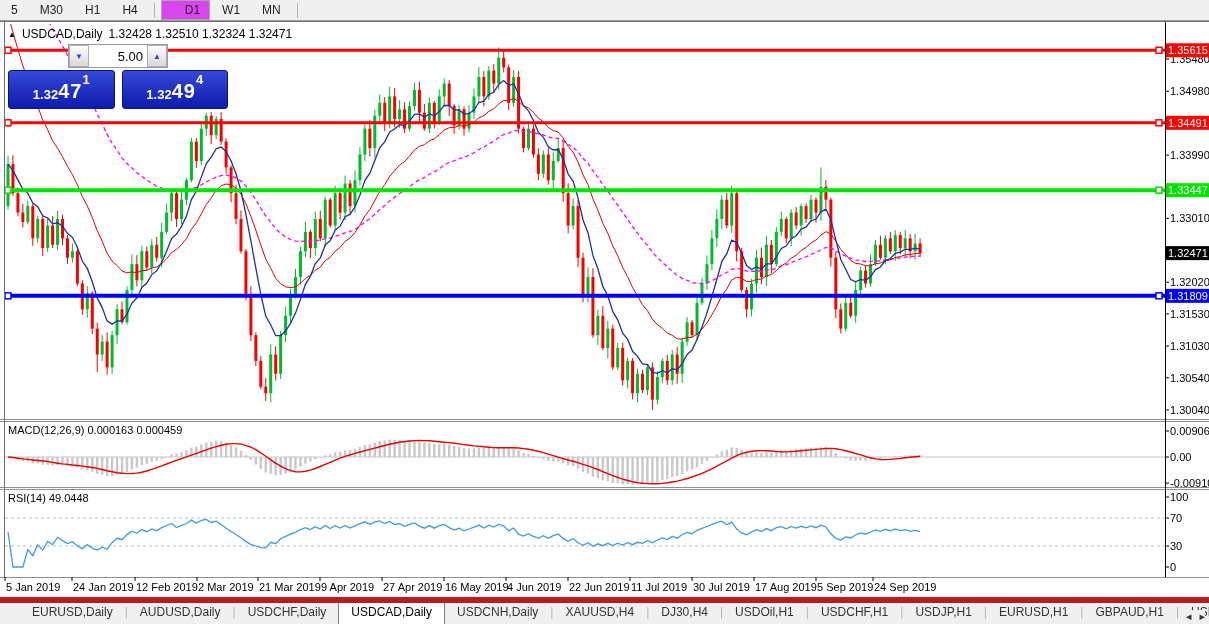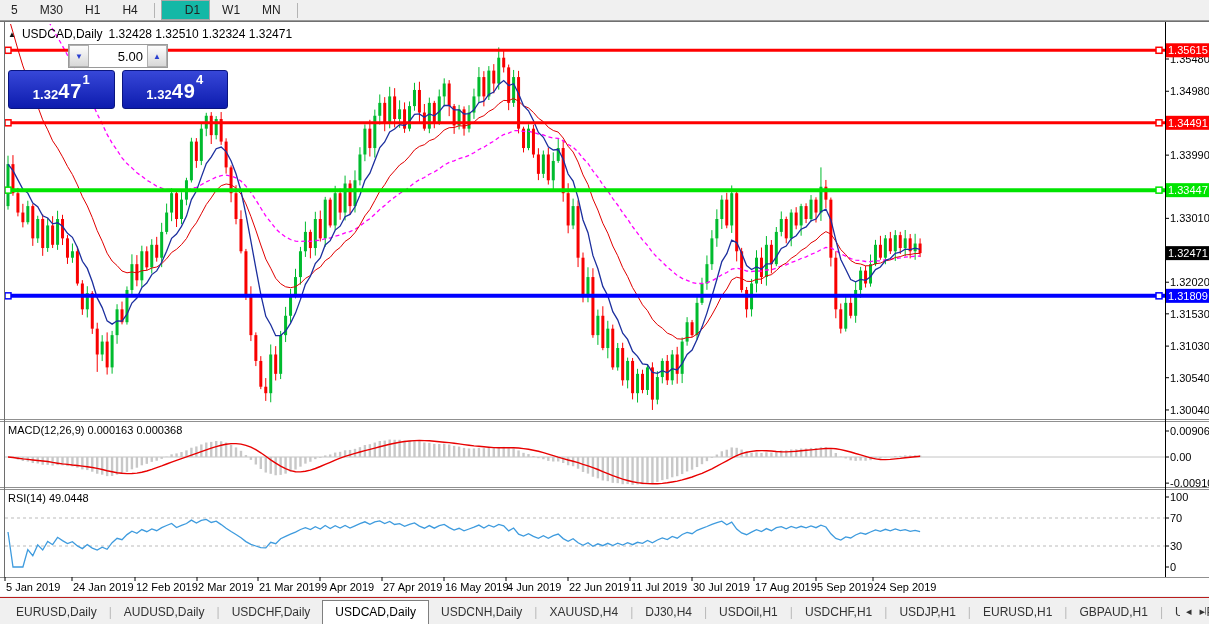--- a/index.html
+++ b/index.html
@@ -4,21 +4,21 @@
 <style>
   * { margin:0; padding:0; box-sizing:border-box; }
   html,body { width:1209px; height:624px; overflow:hidden;
     font-family:"Liberation Sans", sans-serif; background:#f0f0f0; }
 
   
   .tf-bar { height:21px; background:#f0f0f0; border-bottom:1px solid #9a9a9a;
     display:flex; align-items:center; padding-left:0; }
   .tf-btn { font-size:12px; color:#222; padding:2px 9px; margin:0 1px; border:1px solid transparent;
     cursor:default; line-height:14px; }
-  .tf-btn.active { background:#14b8a6; border:1px solid #a8a8a8;padding-left:23px; }
+  .tf-btn.active { background:#d946ef; border:1px solid #a8a8a8;padding-left:23px; }
   .tf-sep { width:1px; height:15px; background:#b4b4b4; margin:0 5px; }
 
   
   .chart-window { position:relative; width:1209px; height:575px; background:#ffffff;
     border-top:1px solid #707070; }
   svg.chart { position:absolute; left:0; top:0; }
 
   .chart-title { position:absolute; left:8px; top:5px; font-size:12px; color:#000;
     display:flex; align-items:center; gap:6px; z-index:5; }
   .chart-title .tri { font-size:8px; color:#111; }
@@ -42,22 +42,22 @@
   .tp-row2 { display:flex; margin-top:2px; gap:7px; }
   .price-box { flex:1; height:39px; border-radius:3px; color:#fff;
     background:linear-gradient(#3747d8,#0d1cae); border:1px solid #0a1580;
     display:flex; align-items:flex-end; justify-content:center; padding-bottom:2px; cursor:pointer; }
   .price-box .small { font-size:13px; font-weight:bold; margin-bottom:4px;margin-top:44px; }
   .price-box .big  { font-size:20px; font-weight:bold; line-height:30px; letter-spacing:1px; }
   .price-box .sup  { font-size:13px; font-weight:bold; align-self:flex-start; margin-top:1px; }
 
   
   .tab-bar { position:absolute; left:0; top:597px; width:1209px; height:27px;
-    background:#f0f0f0; border-top:1px solid #b91c1c; display:flex; align-items:flex-end;
-    padding-left:4px; overflow:hidden; }
+    background:#f0f0f0; border-top:6px solid #b91c1c; display:flex; align-items:flex-end;
+    padding-left:20px; overflow:hidden; }
   .tab { font-size:12px; color:#333; padding:4px 12px 5px 12px; white-space:nowrap; cursor:pointer; }
   .tab.active { background:#fff; border:1px solid #7f7f7f; border-bottom:none; color:#000; }
   .tab-sep { color:#b8b8b8; font-size:12px; padding-bottom:5px; }
   .tab-arrows { position:absolute; right:4px; top:7px; display:flex; gap:8px;
     font-size:11px; color:#333; background:#f0f0f0; padding-left:6px; }
   .tab-arrows span { cursor:pointer; }
 </style>
 </head>
 <body>
 
@@ -774,21 +774,21 @@
         <span class="sup">1</span>
       </div>
       <div class="price-box">
         <span class="small">1.32</span>
         <span class="big">49</span>
         <span class="sup">4</span>
       </div>
     </div>
   </div>
 
-  <div class="ind-label" style="top:402px">MACD(12,26,9) 0.000163 0.000368</div>
+  <div class="ind-label" style="top:402px">MACD(12,26,9) 0.000163 0.000459</div>
   <div class="ind-label" style="top:470px">RSI(14) 49.0448</div>
 </div>
 
 <div class="tab-bar">
   <div class="tab">EURUSD,Daily</div>
     <div class="tab-sep">|</div>
     <div class="tab">AUDUSD,Daily</div>
     <div class="tab-sep">|</div>
     <div class="tab">USDCHF,Daily</div>
     <div class="tab active">USDCAD,Daily</div>

